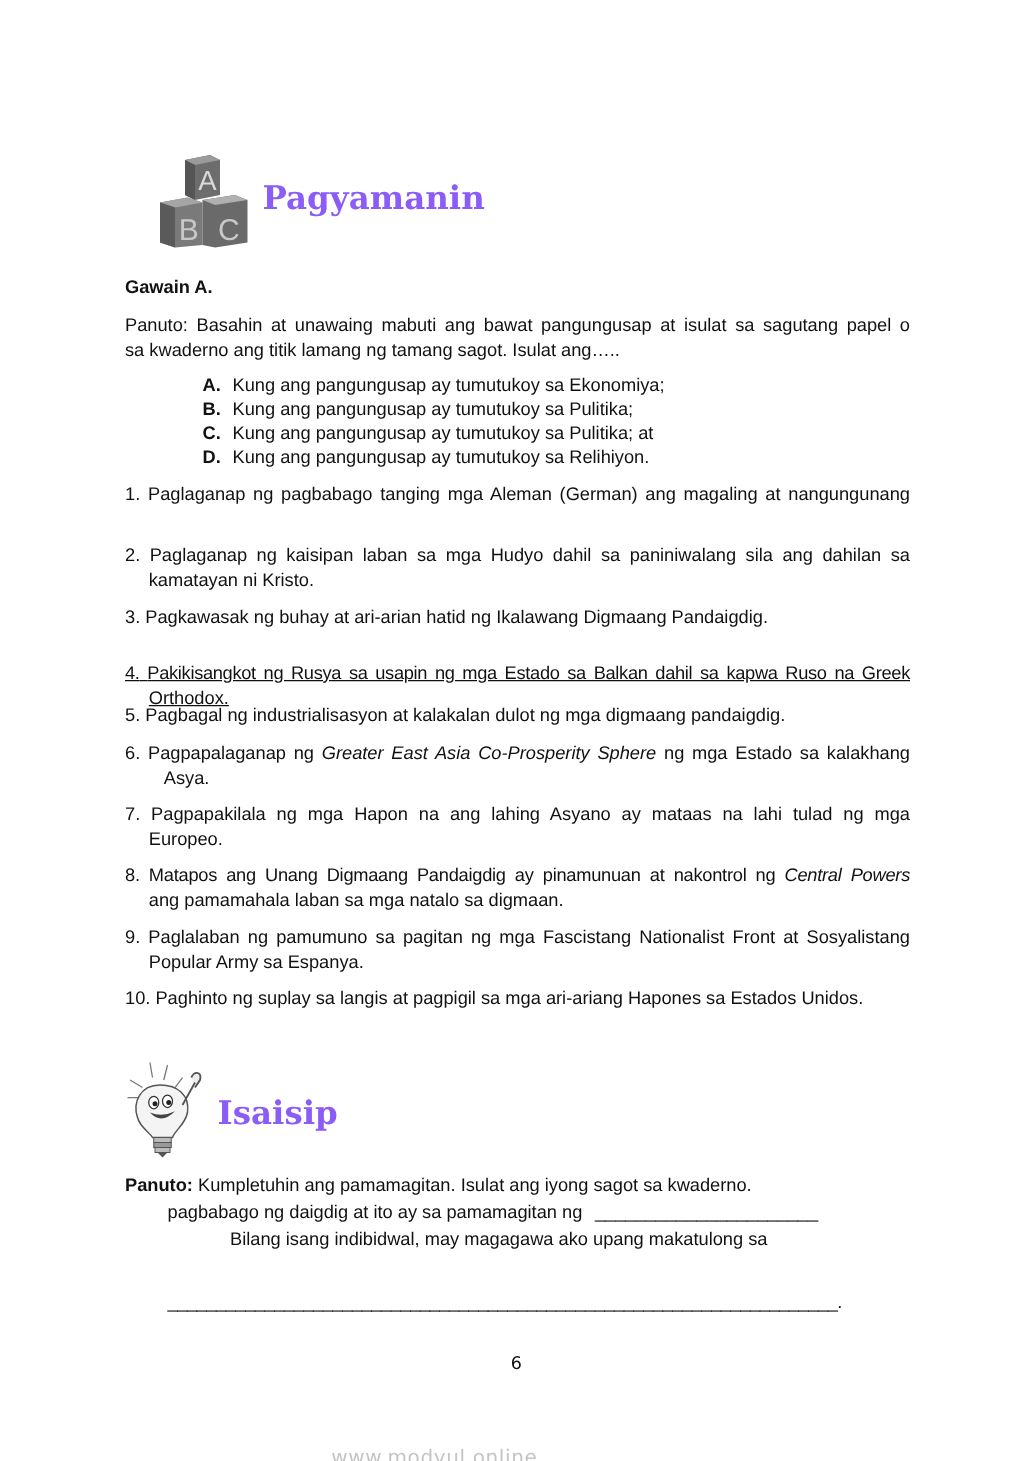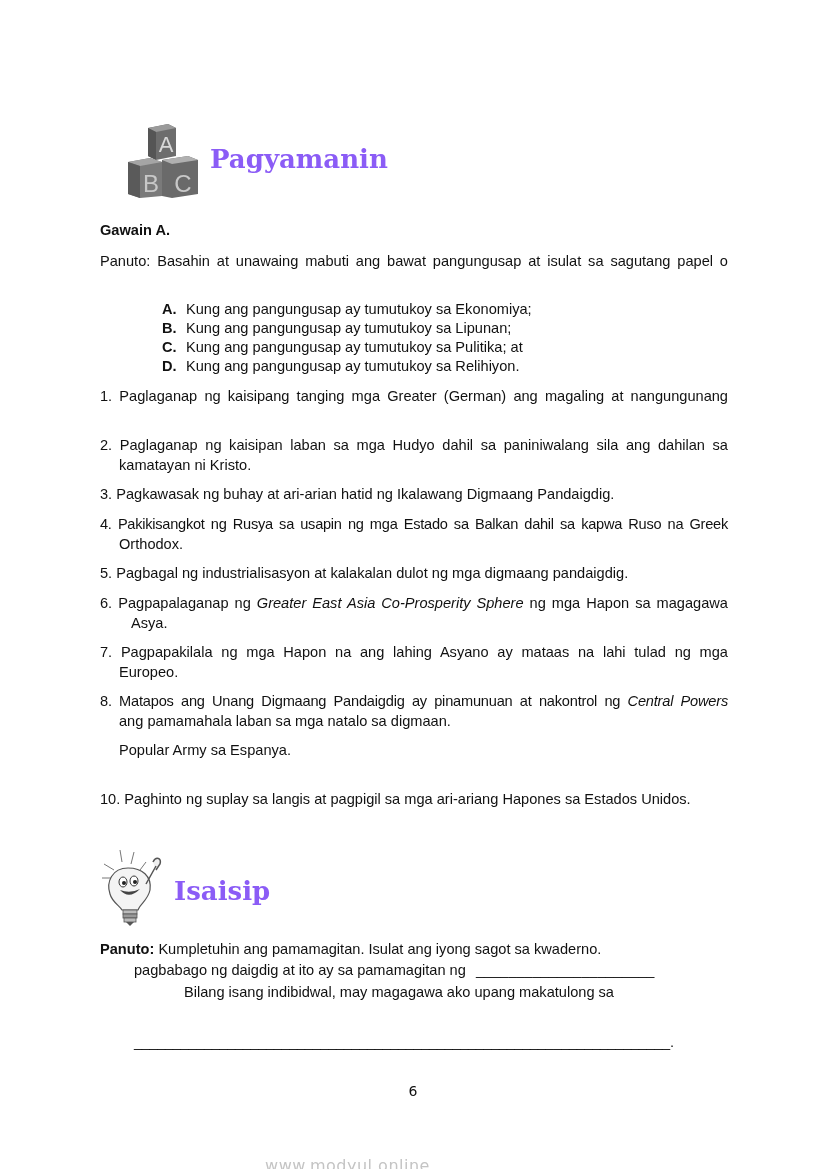--- a/index.html
+++ b/index.html
@@ -39,71 +39,73 @@
     <polygon points="36,38 62,34 72,38 72,72 46,76 36,74" fill="#6a6a6a"></polygon>
     <polygon points="36,38 62,34 72,38 46,42" fill="#b0b0b0"></polygon>
     <text x="57" y="70" font-family="Liberation Sans, sans-serif" font-size="24" fill="#c8c8c8" text-anchor="middle">C</text>
   </svg>
 </div>
 <div class="abs section-title" style="left:210px;top:144px;">Pagyamanin</div>
 
 <div class="abs body-text bold" style="left:100px;top:221px;">Gawain A.</div>
 <div class="abs body-text" style="left:100px;top:252px;width:628px;">
   <div style="text-align:justify;text-align-last:justify;">Panuto: Basahin at unawaing mabuti ang bawat pangungusap at isulat sa sagutang papel o</div>
+  <div>sa kwaderno ang titik lamang ng tamang sagot. Isulat ang…..</div>
 </div>
 
 <div class="choices">
   <div class="row">
       <span class="letter">A.</span>
       <span>Kung ang pangungusap ay tumutukoy sa Ekonomiya;</span>
     </div>
   <div class="row">
       <span class="letter">B.</span>
-      <span>Kung ang pangungusap ay tumutukoy sa Lipunan;</span>
+      <span>Kung ang pangungusap ay tumutukoy sa Pulitika;</span>
     </div>
   <div class="row">
       <span class="letter">C.</span>
       <span>Kung ang pangungusap ay tumutukoy sa Pulitika; at</span>
     </div>
   <div class="row">
       <span class="letter">D.</span>
       <span>Kung ang pangungusap ay tumutukoy sa Relihiyon.</span>
     </div>
 </div>
 
 <div class="item" style="top:387px;">
-  <div class="line1"><span>1.</span> <span>Paglaganap ng kaisipang tanging mga Greater (German) ang magaling at nangungunang</span></div>
+  <div class="line1"><span>1.</span> <span>Paglaganap ng pagbabago tanging mga Aleman (German) ang magaling at nangungunang</span></div>
 </div>
 <div class="item" style="top:436px;">
   <div class="line1"><span>2.</span> <span>Paglaganap ng kaisipan laban sa mga Hudyo dahil sa paniniwalang sila ang dahilan sa</span></div>
   <div class="cont">kamatayan ni Kristo.</div>
 </div>
 <div class="item" style="top:485px;">
   <div class="line1 nojust"><span>3.</span> <span>Pagkawasak ng buhay at ari-arian hatid ng Ikalawang Digmaang Pandaigdig.</span></div>
 </div>
-<div class="item" style="top:515px;">
+<div class="item" style="top:530px;text-decoration:underline;">
   <div class="line1" style="letter-spacing:-0.25px;"><span>4.</span> <span>Pakikisangkot ng Rusya sa usapin ng mga Estado sa Balkan dahil sa kapwa Ruso na Greek</span></div>
   <div class="cont">Orthodox.</div>
 </div>
 <div class="item" style="top:564px;">
   <div class="line1 nojust"><span>5.</span> <span>Pagbagal ng industrialisasyon at kalakalan dulot ng mga digmaang pandaigdig.</span></div>
 </div>
 <div class="item" style="top:594px;">
-  <div class="line1"><span>6.</span> <span>Pagpapalaganap ng </span><i>Greater East Asia Co-Prosperity Sphere</i><span> ng mga Hapon sa magagawa</span></div>
+  <div class="line1"><span>6.</span> <span>Pagpapalaganap ng </span><i>Greater East Asia Co-Prosperity Sphere</i><span> ng mga Estado sa kalakhang</span></div>
   <div class="cont2">Asya.</div>
 </div>
 <div class="item" style="top:643px;">
   <div class="line1"><span>7.</span> <span>Pagpapakilala ng mga Hapon na ang lahing Asyano ay mataas na lahi tulad ng mga</span></div>
   <div class="cont">Europeo.</div>
 </div>
 <div class="item" style="top:692px;">
   <div class="line1" style="letter-spacing:-0.2px;"><span>8.</span> <span>Matapos ang Unang Digmaang Pandaigdig ay pinamunuan at nakontrol ng </span><i>Central  Powers</i></div>
   <div class="cont">ang pamamahala laban sa mga natalo sa digmaan.</div>
 </div>
 <div class="item" style="top:741px;">
+  <div class="line1"><span>9.</span> <span>Paglalaban ng pamumuno sa pagitan ng mga Fascistang Nationalist Front at Sosyalistang</span></div>
   <div class="cont">Popular Army sa Espanya.</div>
 </div>
 <div class="item" style="top:790px;">
   <div class="line1 nojust"><span>10.</span> <span>Paghinto ng suplay sa langis at pagpigil sa mga ari-ariang Hapones sa Estados Unidos.</span></div>
 </div>
 
 <div class="abs" style="left:98px;top:848px;width:72px;height:80px;">
   <svg width="72" height="80" viewBox="0 0 72 80">
     <g stroke="#777" stroke-width="1" fill="none">
       <line x1="22" y1="2" x2="24" y2="14"></line>

